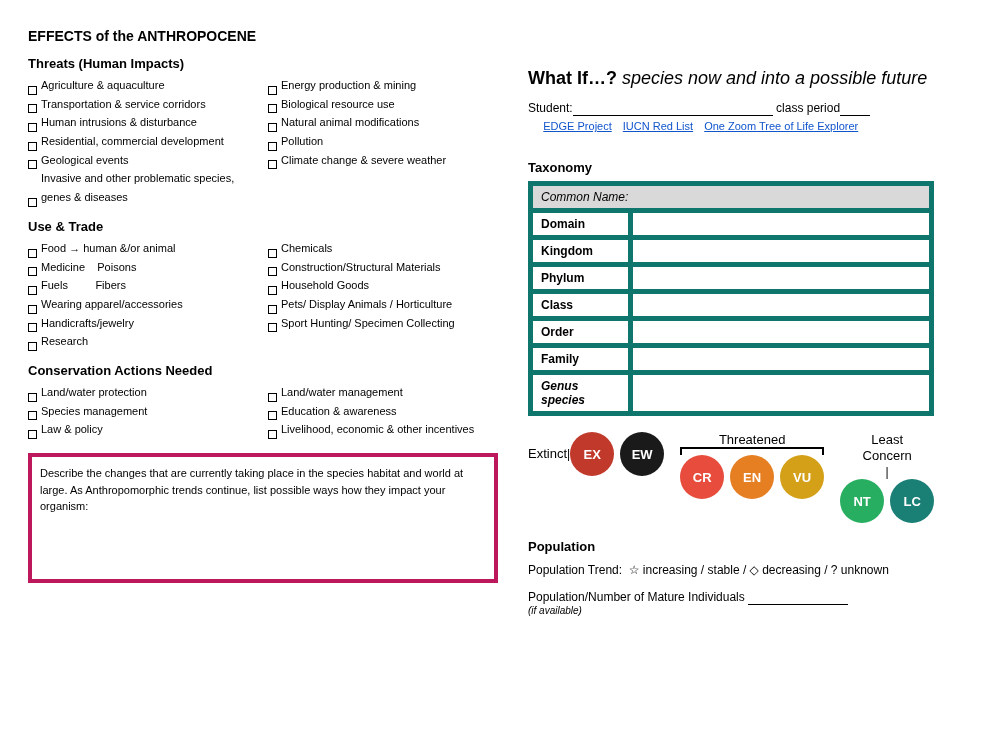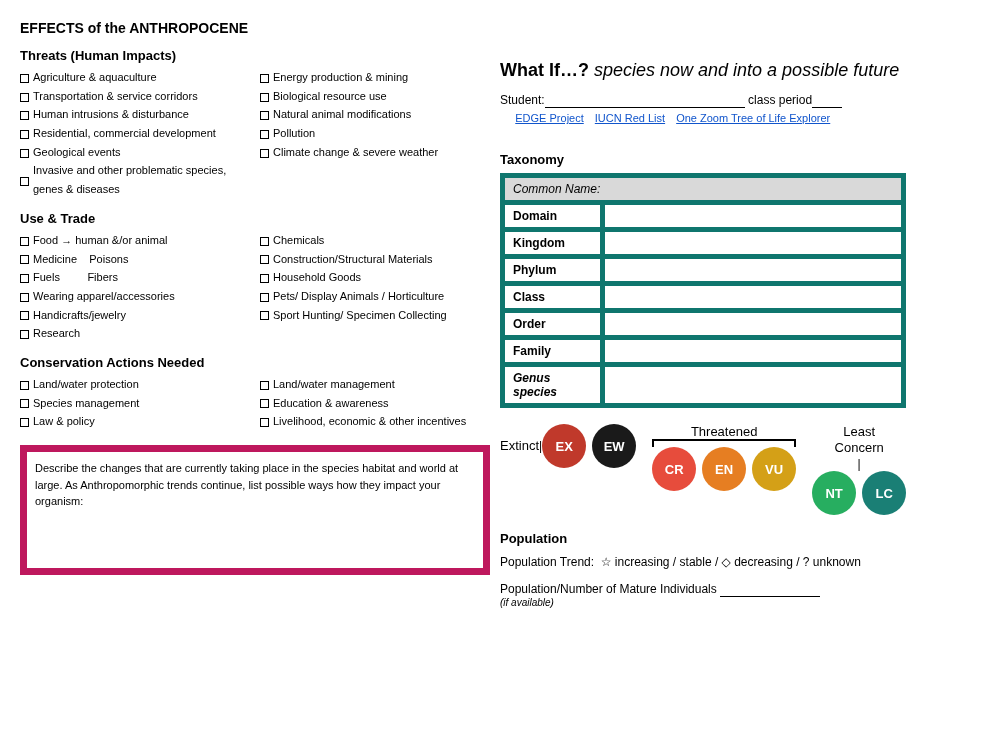--- a/index.html
+++ b/index.html
@@ -8,21 +8,22 @@
       font-size: 12px;
       background: #fff;
       color: #000;
       width: 992px;
       min-height: 749px;
     }
     .page {
       display: flex;
       width: 900px;
       min-height: 749px;
-      padding: 20px;
+      padding: 28px;
+      gap: 20px;
     }
     
     .left-panel {
       width: 470px;
       flex-shrink: 0;
     }
     .left-panel h1 {
       font-size: 14px;
       font-weight: bold;
       margin-bottom: 12px;
@@ -35,33 +36,33 @@
     }
     .two-col {
       display: grid;
       grid-template-columns: 1fr 1fr;
       gap: 0 10px;
     }
     .item {
       font-size: 11px;
       line-height: 1.7;
       display: flex;
-      align-items: center;
+      align-items: flex-end;
       gap: 4px;
     }
     .checkbox {
       display: inline-block;
       width: 9px;
       height: 9px;
       border: 1px solid #000;
       flex-shrink: 0;
       margin-top: 2px;
     }
     .text-box {
-      border: 7px solid #be185d;
+      border: 4px solid #be185d;
       padding: 8px;
       margin-top: 14px;
       min-height: 130px;
       font-size: 11px;
       line-height: 1.5;
     }
 
     
     .right-panel {
       flex: 1;

